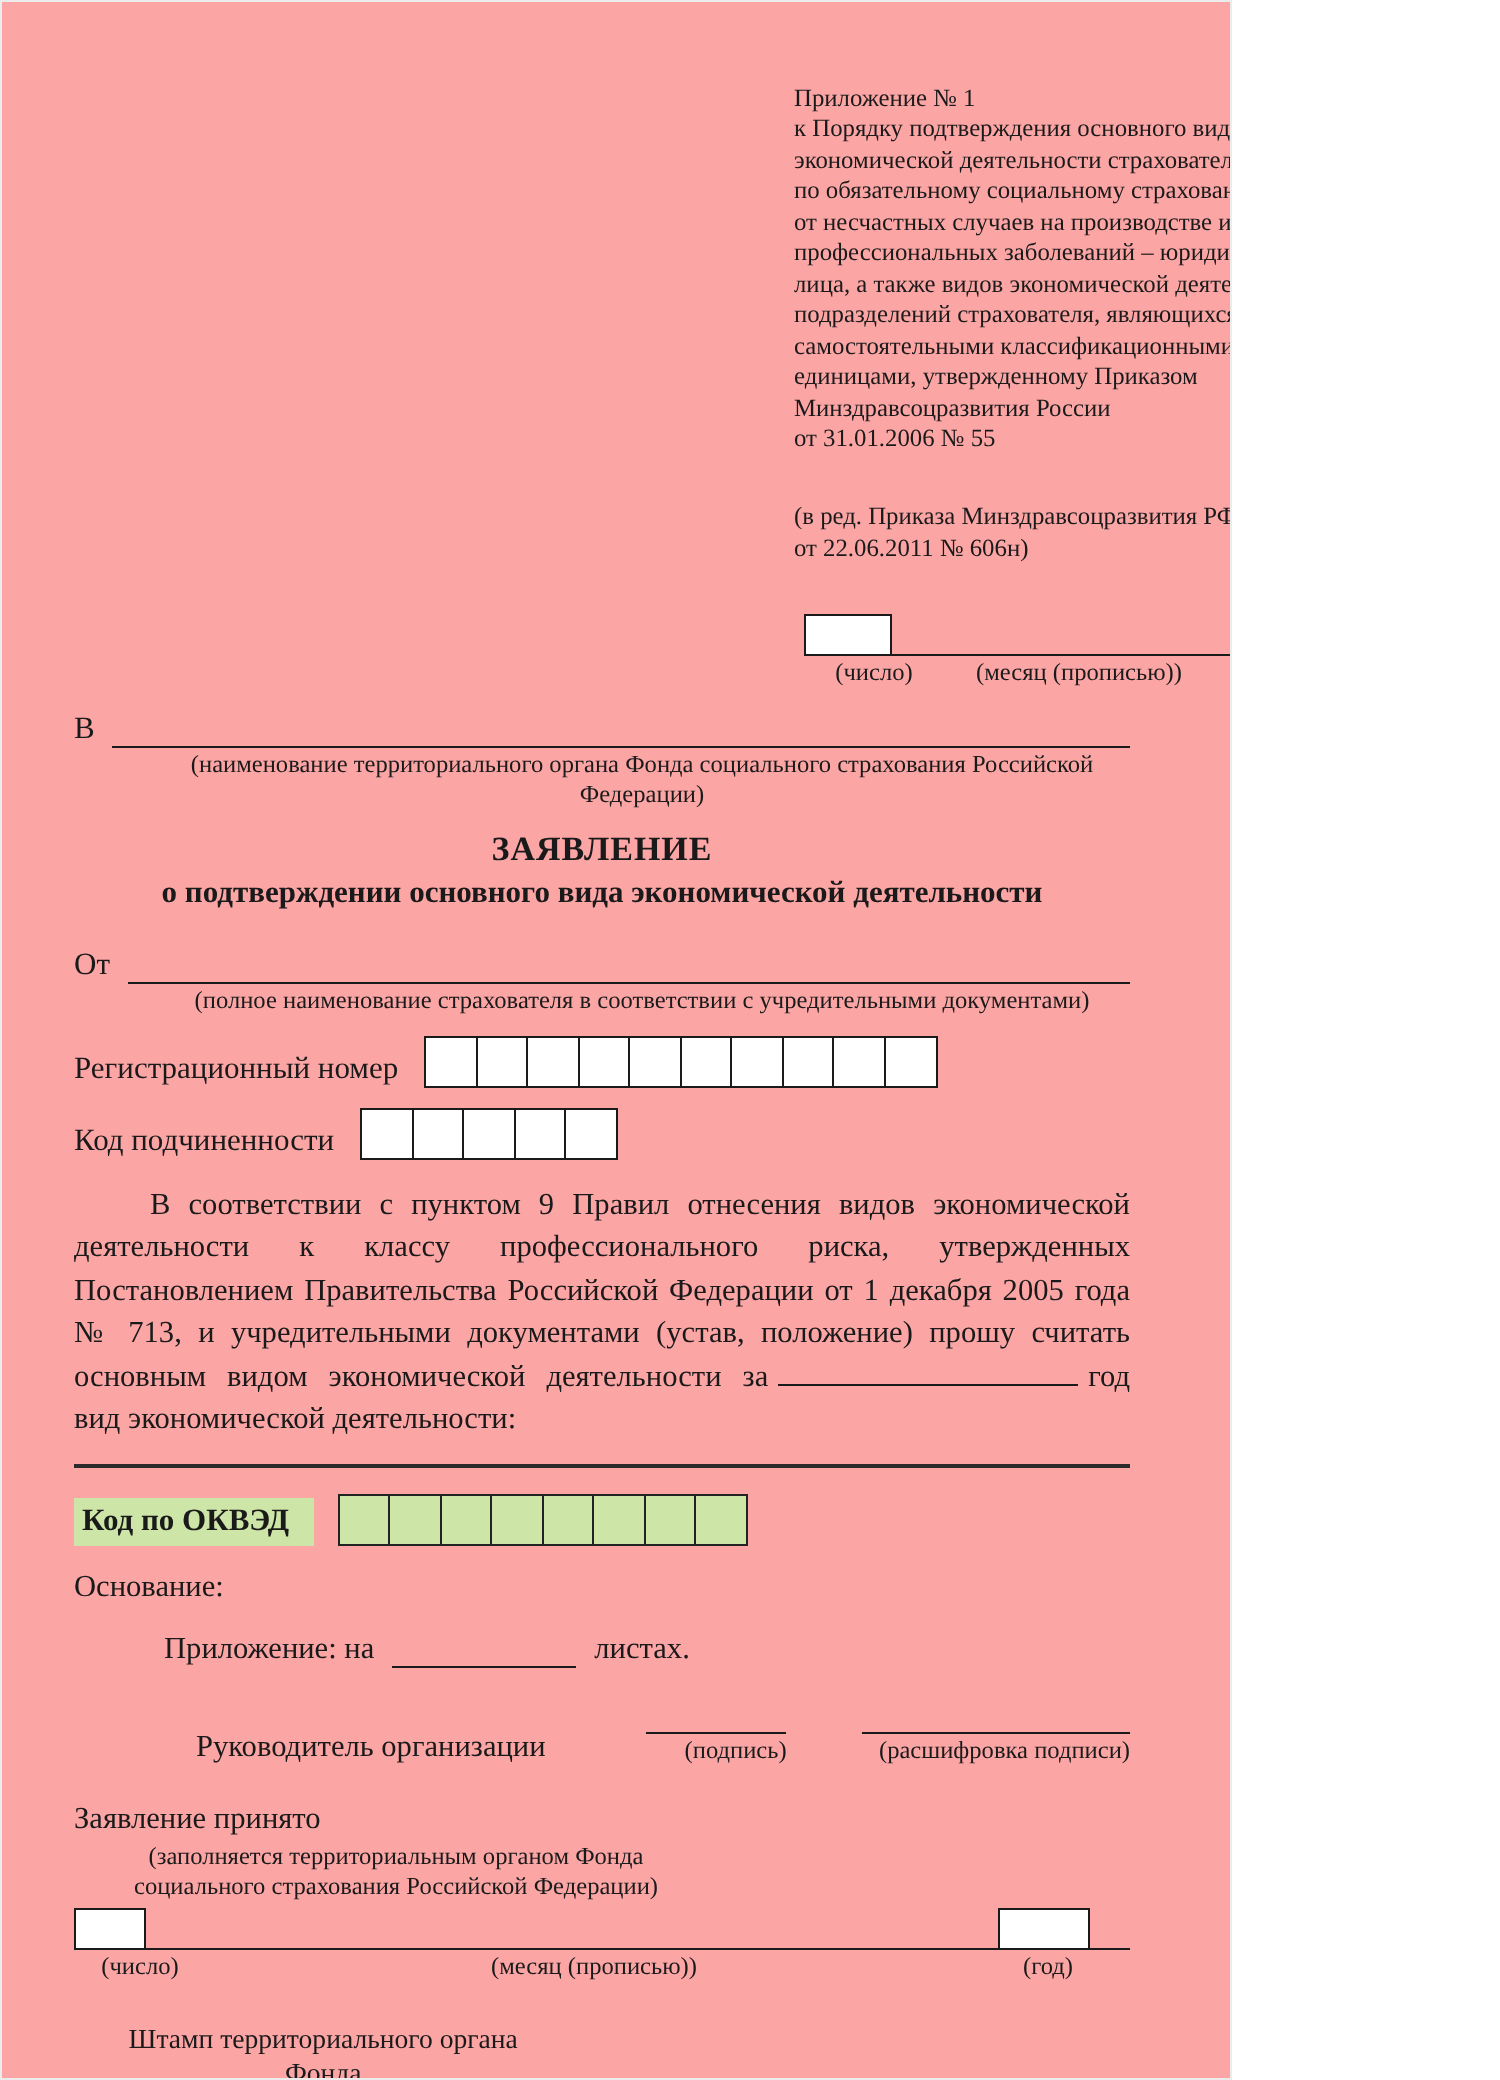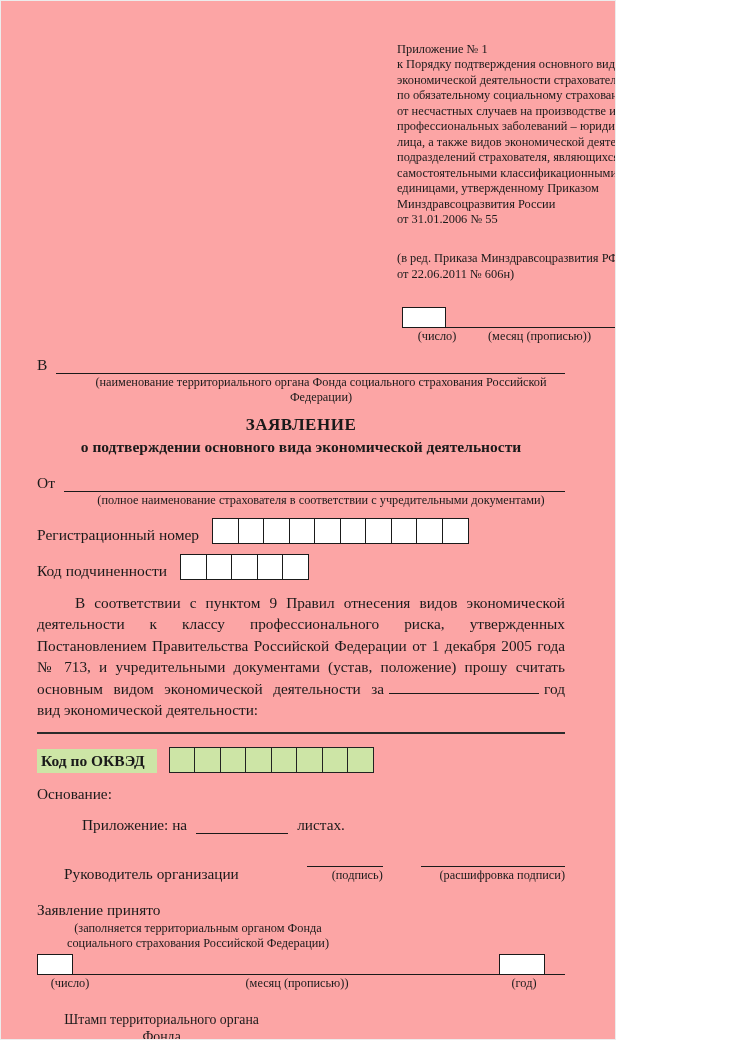--- a/index.html
+++ b/index.html
@@ -53,21 +53,21 @@
   .basis-label{font-size:15.3px;margin-top:12px;}
   .basis-item{font-size:15.3px;margin-top:7px;}
   
   .attachment-row{display:flex;align-items:flex-end;margin-top:13px;margin-left:45px;font-size:15.3px;}
   .attach-blank{width:92px;border-bottom:1.4px solid #1a1a1a;height:15px;margin:0 9px;}
   
   .sig-block{text-align:right;font-size:12.3px;}
   .sig-line{border-bottom:1.5px solid #1a1a1a;height:15px;}
   .sig-caption{margin-top:1px;line-height:15px;}
   .head-row{display:flex;align-items:flex-end;margin-top:17px;}
-  .head-label{margin-left:27px;font-size:15.3px;width:290px;}
+  .head-label{margin-left:61px;font-size:15.3px;width:290px;}
   .sig1{width:90px;margin-left:0;}
   .sig2{width:172px;margin-left:38px;}
   
   .accepted-row{display:flex;margin-top:18px;flex-direction:column;}
   .accepted-left{width:310px;}
   .accepted-label{font-size:15.3px;}
   .accepted-caption{font-size:12.3px;text-align:center;white-space:pre-line;margin-top:2px;margin-left:12px;line-height:15px;}
   .accepted-right{flex:1;}
   .accepted-right .dbox.day{width:36px;}
   .accepted-right .dbox.year{width:46px;margin-right:20px;}

